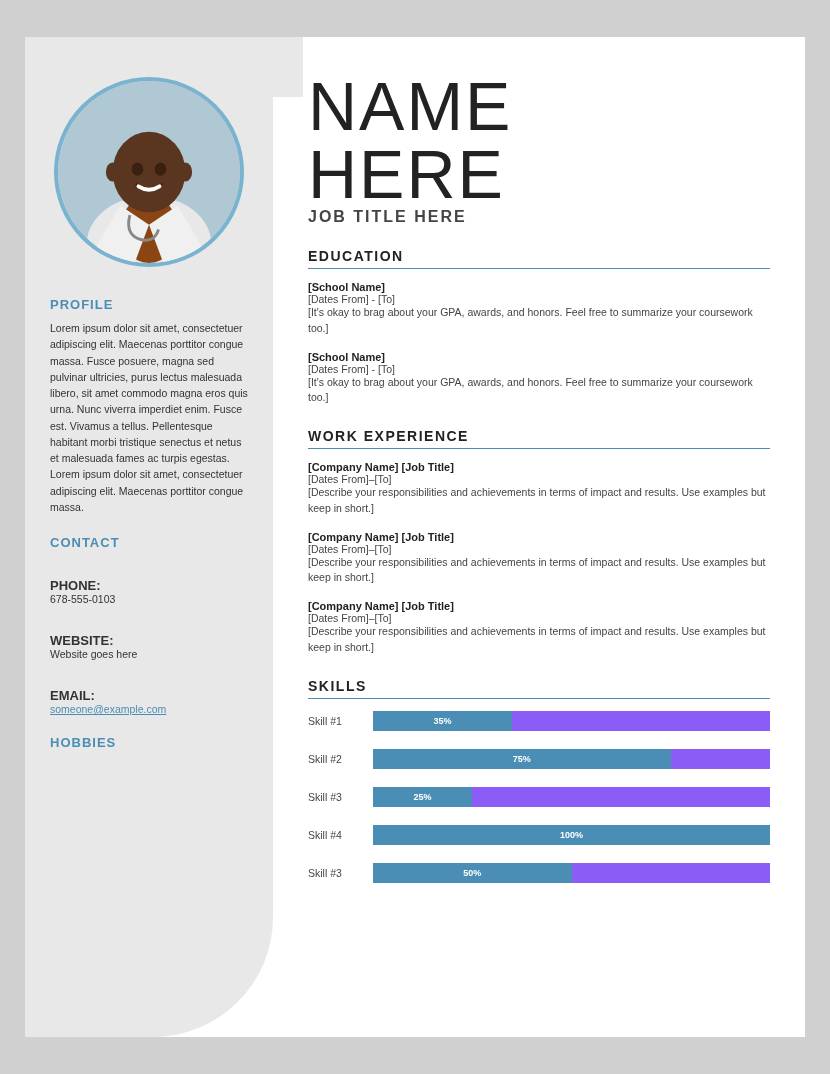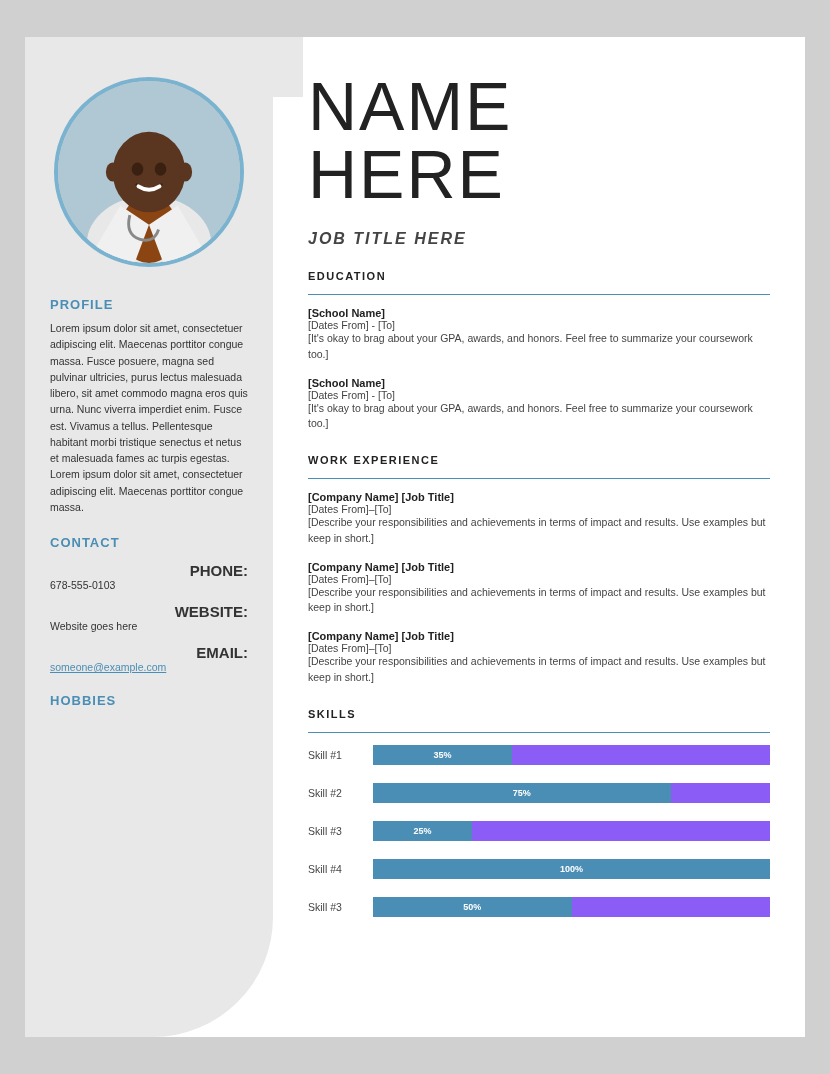--- a/index.html
+++ b/index.html
@@ -60,25 +60,24 @@
       letter-spacing: 1px;
       margin-bottom: 8px;
       margin-top: 20px;
     }
     .sidebar-body-text {
       font-size: 10.5px;
       color: #333;
       line-height: 1.55;
     }
     .contact-label {
-      font-size: 15px;
+      font-size: 13px;
       font-weight: 700;
       color: #333;
-      margin-top: 12px;
-      text-align: right;
+      margin-top: 28px;
     }
     .contact-value {
       font-size: 10.5px;
       color: #333;
       margin-bottom: 2px;
     }
     .contact-email {
       font-size: 10.5px;
       color: #4a8eb5;
       text-decoration: underline;
@@ -98,31 +97,30 @@
       font-weight: 300;
       color: #222;
       line-height: 1.0;
       letter-spacing: 2px;
     }
     .job-title {
       font-size: 16px;
       font-weight: 600;
       color: #444;
       letter-spacing: 2px;
-      margin-top: 22px;
+      margin-top: 0;
       margin-bottom: 18px;
-      font-style: italic;
     }
     .section-title {
-      font-size: 11px;
+      font-size: 14px;
       font-weight: 800;
       color: #222;
       letter-spacing: 1.5px;
       border-bottom: 1.5px solid #4a8eb5;
-      padding-bottom: 12px;
+      padding-bottom: 4px;
       margin-bottom: 12px;
       margin-top: 22px;
     }
     .edu-entry {
       margin-bottom: 14px;
     }
     .entry-title {
       font-size: 11px;
       font-weight: 700;
       color: #222;

